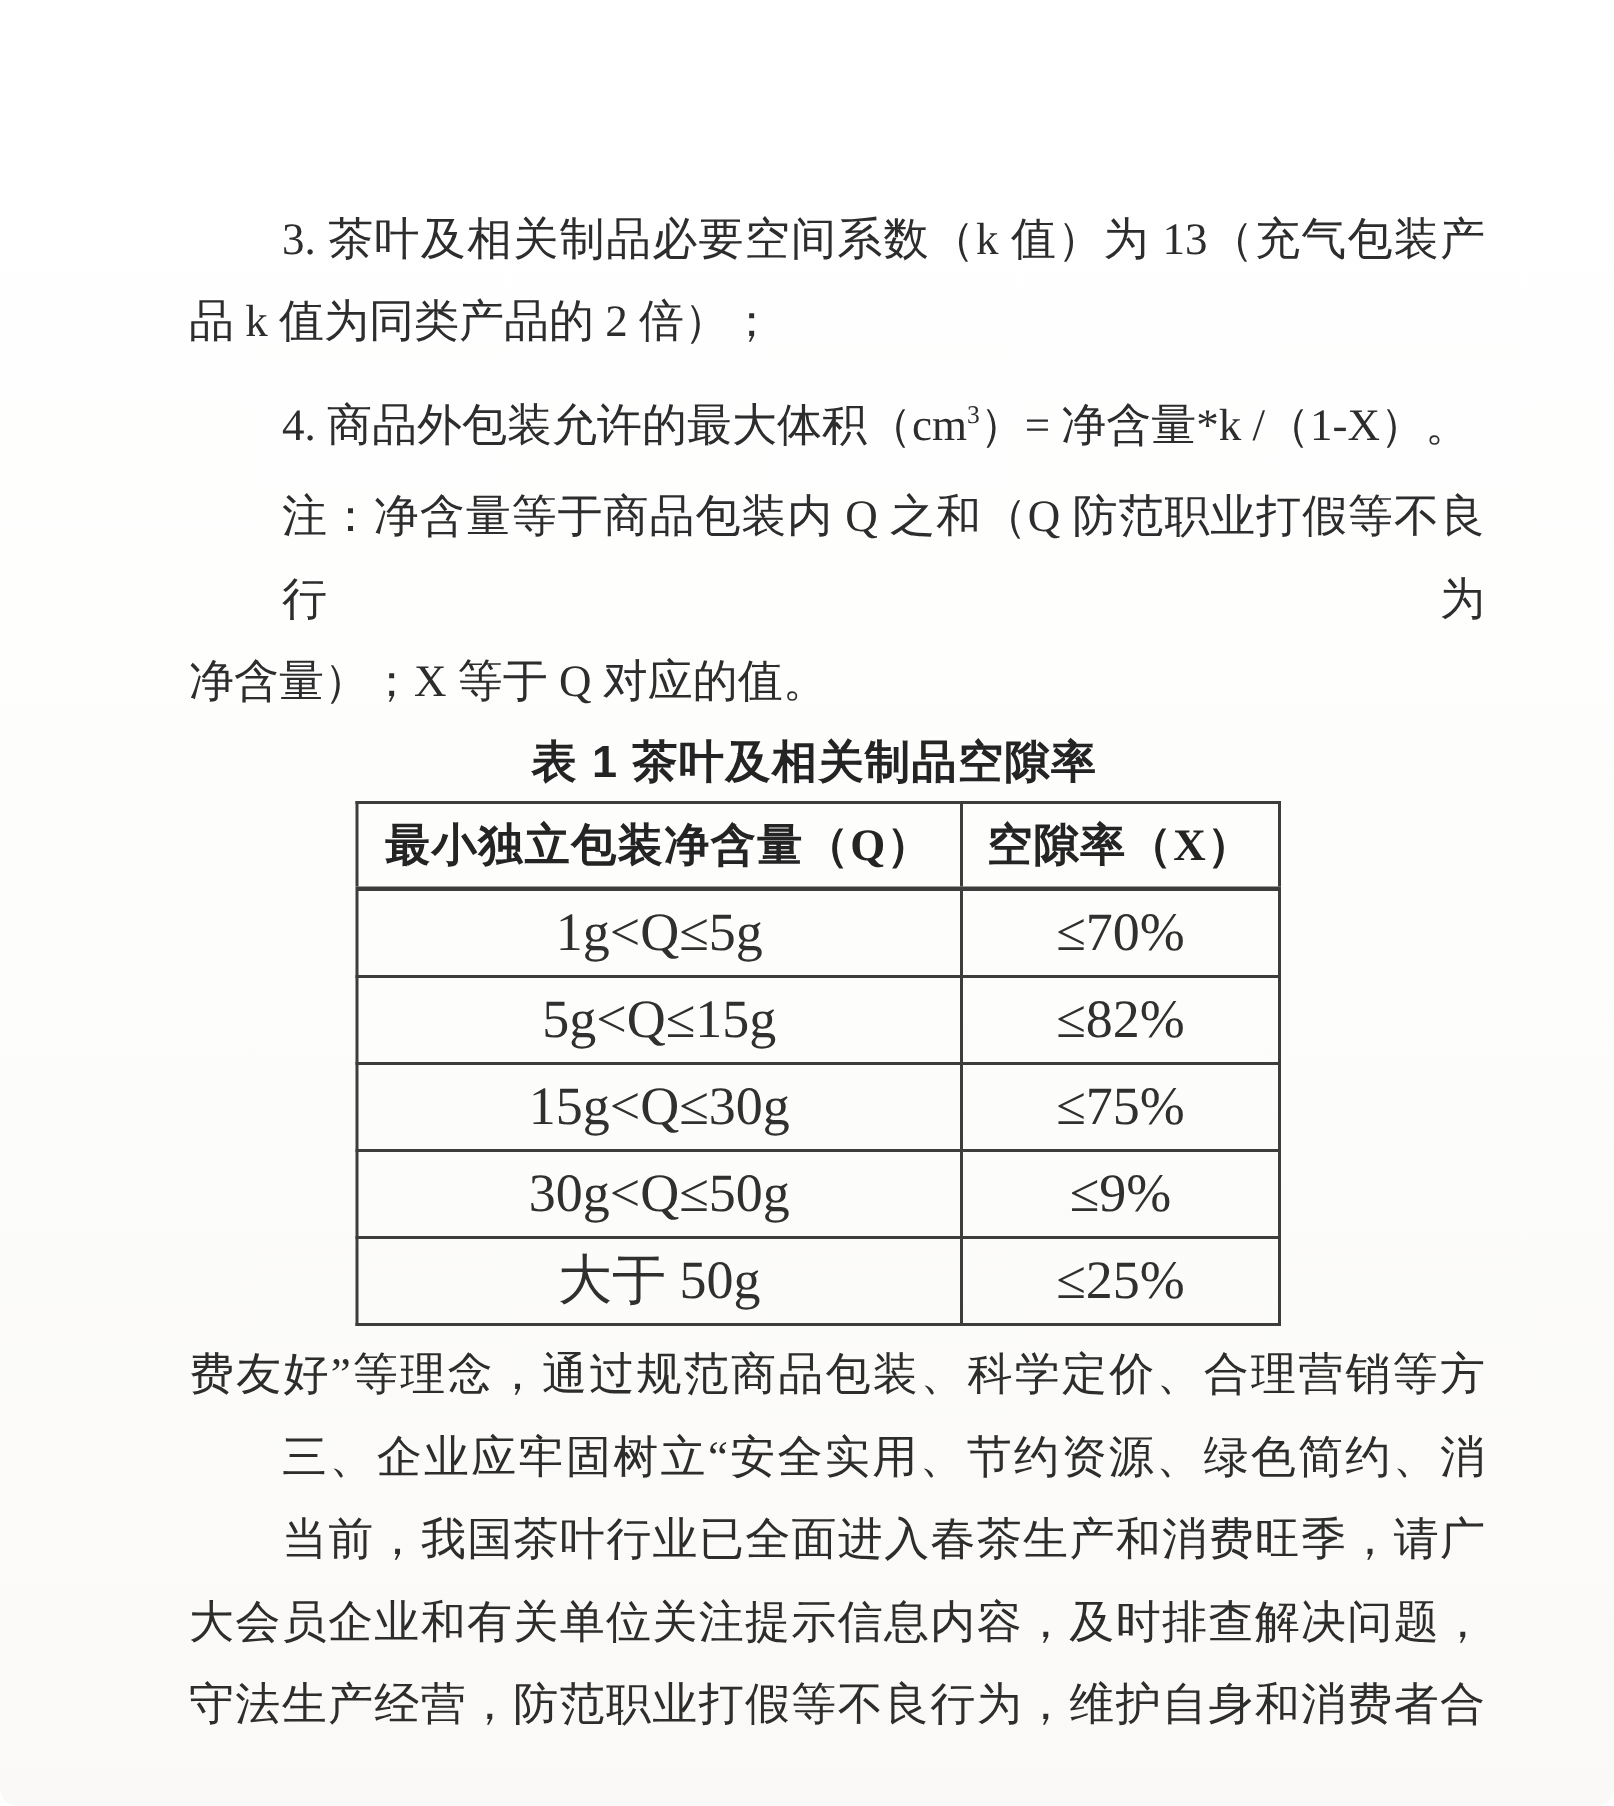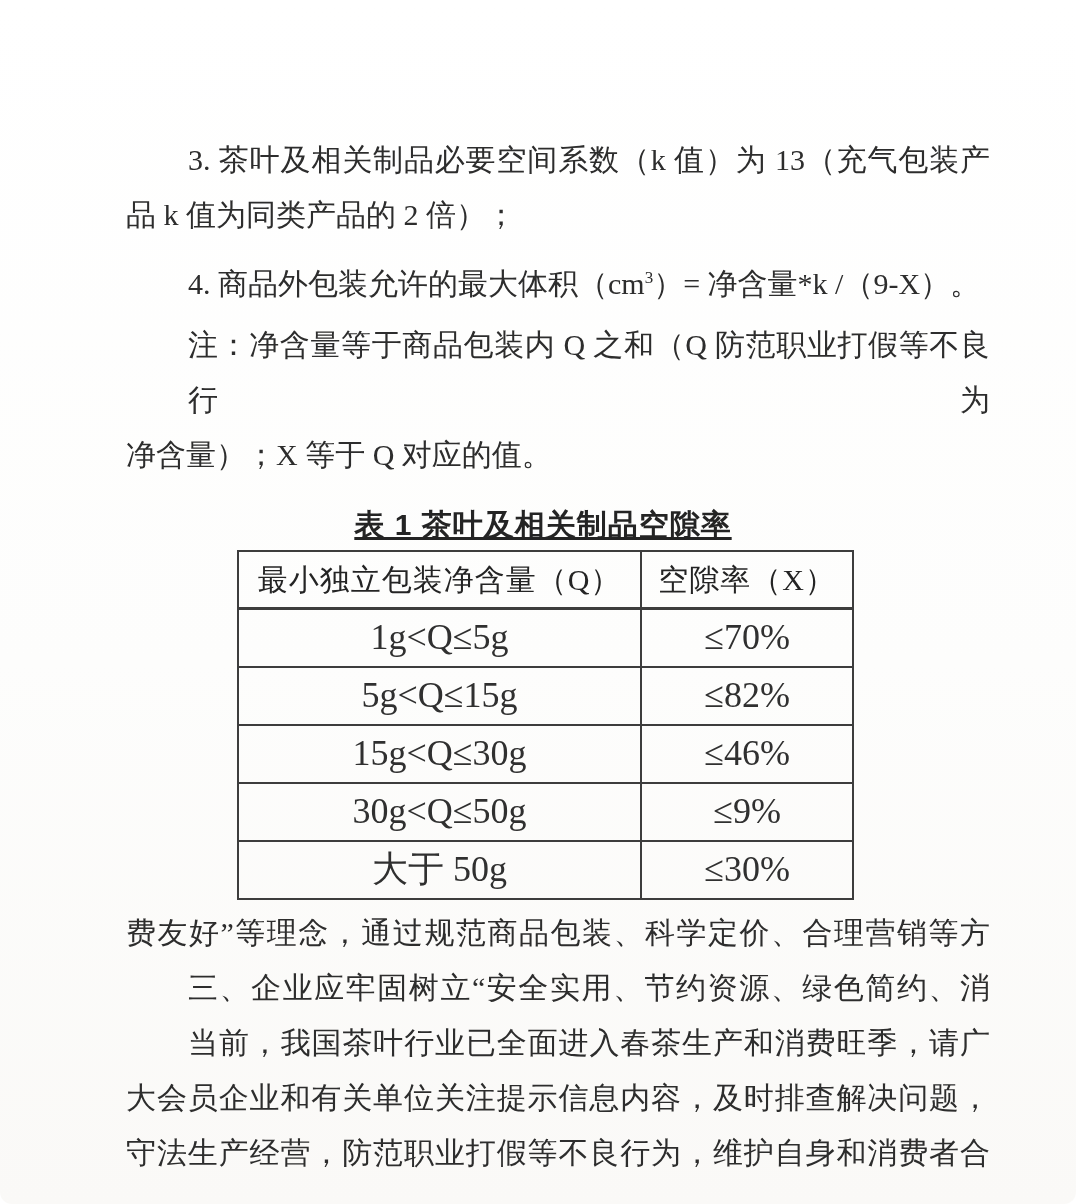--- a/index.html
+++ b/index.html
@@ -23,49 +23,48 @@
   .line.indent { padding-left: 62px; }
   .gap-14 { margin-top: 14px; }
   .gap-6  { margin-top: 6px; }
   .gap-5  { margin-top: 5px; }
   sup.cube {
     font-size: 17px;
     line-height: 0;
     vertical-align: super;
   }
   .table-title {
-    margin-top: 24px;
+    margin-top: 8px;
     line-height: 38px;
     text-align: center;
     padding-right: 30px;
     font-family: "Liberation Sans", "DejaVu Sans", sans-serif;
     font-weight: 700;
     font-size: 30px;
     color: #242424;
     letter-spacing: 1px;
-    text-decoration: underline;
   }
   table.gap-table {
     border-collapse: collapse;
     table-layout: fixed;
     width: 615px;
     margin: 6px 0 0 111px;
   }
   .gap-table col.col-q { width: 403px; }
   .gap-table col.col-x { width: 212px; }
   .gap-table th, .gap-table td {
     border: 2px solid #3d3d3d;
     text-align: center;
     padding: 0;
     font-family: "Liberation Serif", "DejaVu Serif", serif;
   }
   .gap-table th {
     height: 52px;
     font-size: 30px;
-    font-weight: 400;
+    font-weight: 700;
     color: #242424;
     letter-spacing: 1px;
     border-bottom-width: 3px;
   }
   .gap-table td {
     height: 58px;
     font-size: 36px;
     font-weight: 400;
     color: #303030;
   }
@@ -74,21 +73,21 @@
 <body>
 
 <div class="page">
 
   <div class="para">
     <div class="line indent">3. 茶叶及相关制品必要空间系数（k 值）为 13（充气包装产</div>
     <div class="line end">品 k 值为同类产品的 2 倍）；</div>
   </div>
 
   <div class="para gap-14">
-    <div class="line indent end"><span>4. 商品外包装允许的最大体积（cm</span><sup class="cube">3</sup><span>）= 净含量*k /（9-X）。</span></div>
+    <div class="line indent end"><span>4. 商品外包装允许的最大体积（cm</span><sup class="cube">3</sup><span>）= 净含量*k /（1-X）。</span></div>
   </div>
 
   <div class="para gap-6">
     <div class="line indent">注：净含量等于商品包装内 Q 之和（Q 防范职业打假等不良行为</div>
     <div class="line end">净含量）；X 等于 Q 对应的值。</div>
   </div>
 
   <div class="table-title">表 1 茶叶及相关制品空隙率</div>
 
   <table class="gap-table">
@@ -106,29 +105,29 @@
       <tr>
         <td>1g&lt;Q≤5g</td>
         <td>≤70%</td>
       </tr>
       <tr>
         <td>5g&lt;Q≤15g</td>
         <td>≤82%</td>
       </tr>
       <tr>
         <td>15g&lt;Q≤30g</td>
-        <td>≤46%</td>
+        <td>≤75%</td>
       </tr>
       <tr>
         <td>30g&lt;Q≤50g</td>
         <td>≤9%</td>
       </tr>
       <tr>
         <td>大于 50g</td>
-        <td>≤30%</td>
+        <td>≤25%</td>
       </tr>
     </tbody>
   </table>
 
   <div class="para gap-5">
     <div class="line">费友好”等理念，通过规范商品包装、科学定价、合理营销等方</div>
     <div class="line indent">三、企业应牢固树立“安全实用、节约资源、绿色简约、消</div>
   </div>
 
   <div class="para">

